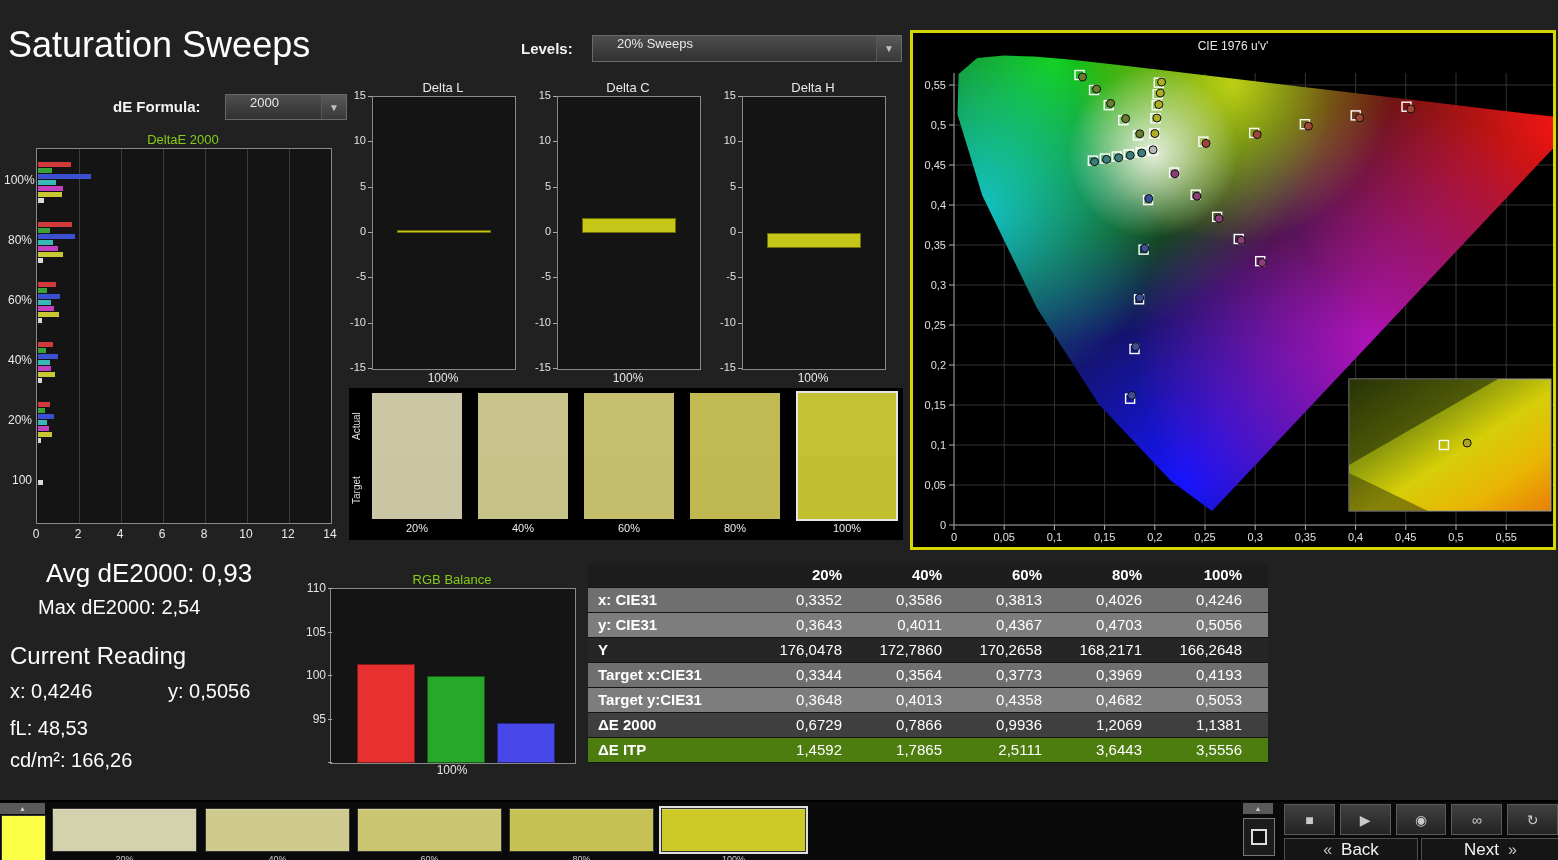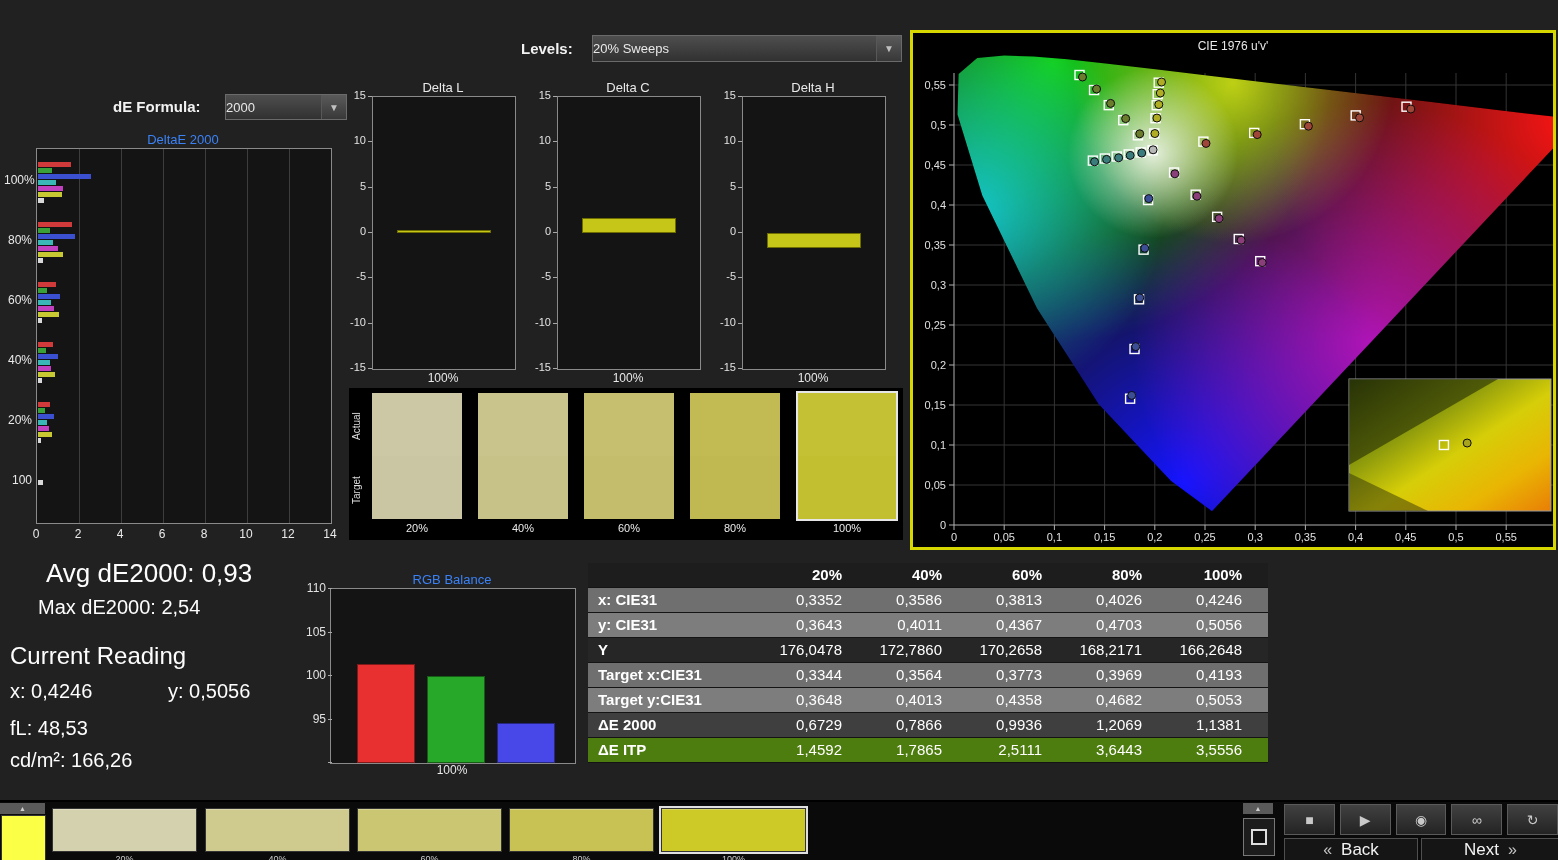--- a/index.html
+++ b/index.html
@@ -1,24 +1,24 @@
 <!DOCTYPE html>
 <html><head>
 <meta charset="utf-8">
 <style>
   html,body{margin:0;padding:0;background:#181818;}
   #root{position:relative;width:1558px;height:860px;background:#212121;font-family:"Liberation Sans",sans-serif;color:#fff;overflow:hidden;}
   .abs{position:absolute;}
   
   #page-title{position:absolute;left:8px;top:24px;font-size:36px;font-weight:400;color:#fdfdfd;}
   .ctl-label{position:absolute;font-size:15px;font-weight:bold;color:#f2f2f2;}
-  .dropdown{position:absolute;background:linear-gradient(#4e4e4e,#313131);border:1px solid #6a6a6a;color:#e8e8e8;font-size:13px;display:flex;align-items:center;padding-left:0;box-sizing:border-box;}
+  .dropdown{position:absolute;background:linear-gradient(#4e4e4e,#313131);border:1px solid #6a6a6a;color:#e8e8e8;font-size:13px;display:flex;align-items:flex-start;padding-left:24px;box-sizing:border-box;}
   .dd-arrow{margin-left:auto;color:#c0c0c0;font-size:10px;padding:0 7px;align-self:stretch;display:flex;align-items:center;border-left:1px solid #585858;background:linear-gradient(#5a5a5a,#383838);}
   
-  .chart-title{position:absolute;font-size:13px;color:#3b82f6;text-align:center;}
+  .chart-title{position:absolute;font-size:13px;color:#84cc16;text-align:center;}
   .x-under{position:absolute;font-size:12px;color:#e9e9e9;text-align:center;}
   .chart-box{position:absolute;background:#141414;border:1px solid #8a8a8a;overflow:hidden;}
   
   #deltae-wrap{position:absolute;left:4px;top:148px;width:330px;height:404px;}
   #deltae-box{left:32px;top:0;width:294px;height:374px;}
   .vgrid{position:absolute;top:0;bottom:0;width:1px;background:#3d3d3d;}
   .hbar{position:absolute;left:1px;height:5px;}
   .de-ylab{position:absolute;left:0;width:28px;text-align:right;font-size:12px;color:#eaeaea;}
   .de-xlab{position:absolute;top:379px;width:22px;text-align:center;font-size:12px;color:#eaeaea;}
   
@@ -78,20 +78,21 @@
   .nav-btn{position:absolute;top:36px;height:22px;background:#151515;border:1px solid #4f4f4f;color:#f2f2f2;font-size:17px;display:flex;align-items:center;justify-content:center;gap:9px;cursor:pointer;}
   #bb-back{left:1284px;width:132px;}
   #bb-next{left:1421px;width:137px;}
   .nav-chev{color:#c5c5c5;font-size:16px;}
 </style>
 </head>
 <body>
 
 <div id="root">
 
+  <div id="page-title">Saturation Sweeps</div>
   <div class="ctl-label" style="left:521px;top:40px;">Levels:</div>
   <div class="dropdown" style="left:592px;top:35px;width:310px;height:27px;">
     <span>20% Sweeps</span>
     <span class="dd-arrow">▼</span>
   </div>
   <div class="ctl-label" style="left:113px;top:98px;">dE Formula:</div>
   <div class="dropdown" style="left:225px;top:94px;width:122px;height:26px;">
     <span>2000</span>
     <span class="dd-arrow">▼</span>
   </div>

